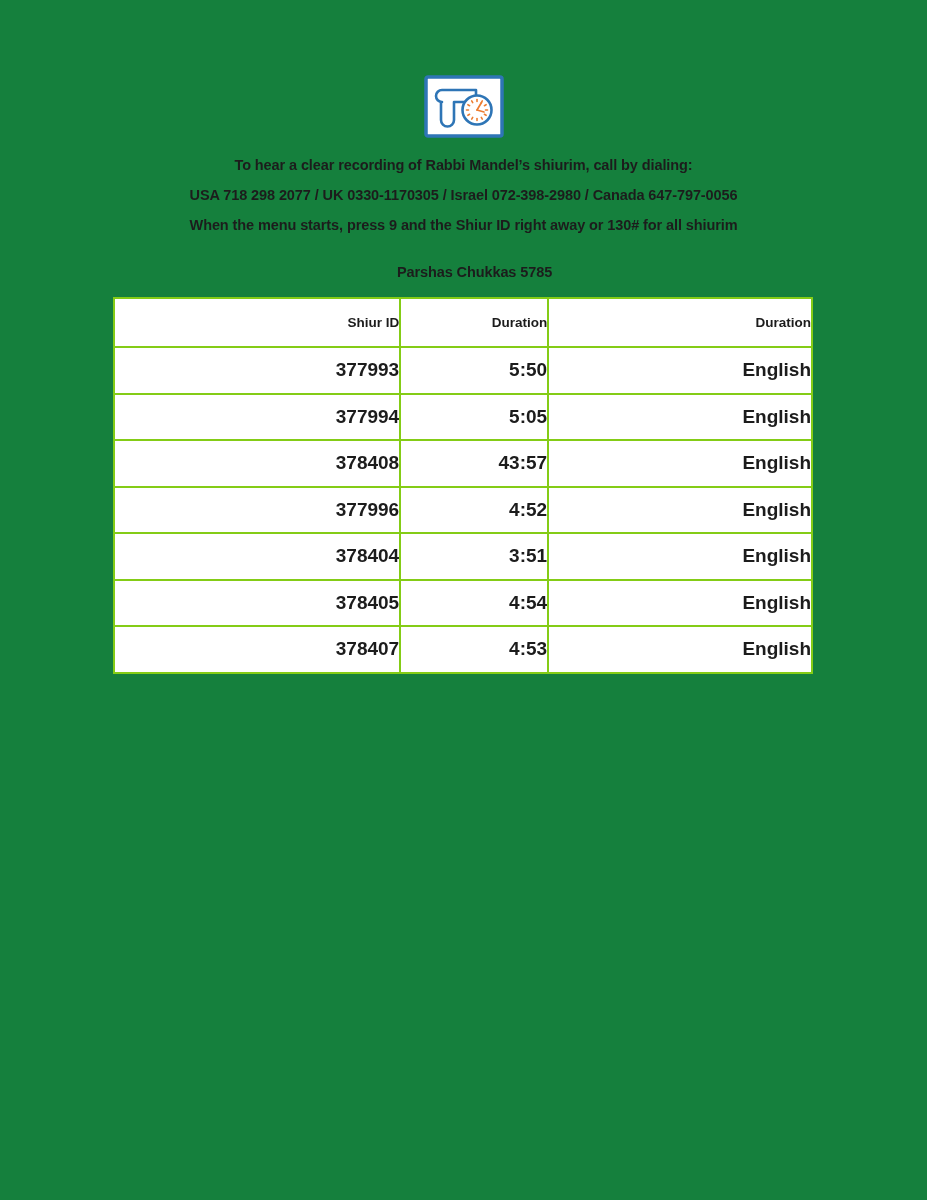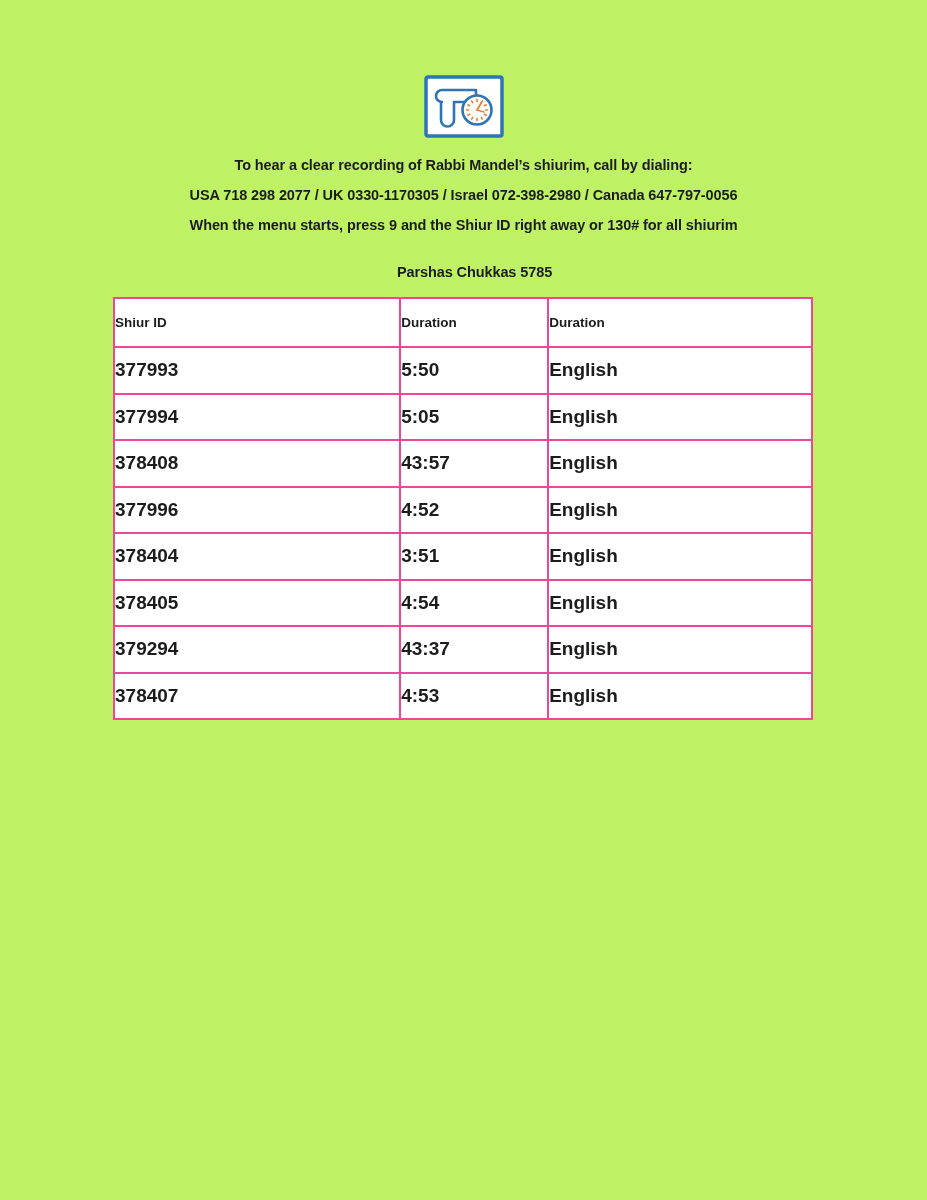--- a/index.html
+++ b/index.html
@@ -7,21 +7,21 @@
   body {
     width: 927px;
     height: 1200px;
     font-family: "Liberation Sans", sans-serif;
     color: #1c1c1c;
     overflow: hidden;
   }
   .page {
     width: 927px;
     height: 1200px;
-    background: #bef264;
+    background: #15803d;
     position: relative;
   }
   .logo-wrap {
     padding-top: 75px;
     text-align: center;
   }
   .intro p {
     text-align: center;
     font-weight: bold;
     font-size: 14.5px;
@@ -41,22 +41,22 @@
   }
   table.shiur-table {
     border-collapse: collapse;
     width: 700px;
     margin-left: 113px;
     margin-top: 10px;
     table-layout: fixed;
   }
   table.shiur-table th,
   table.shiur-table td {
-    border: 2px solid #ec4899;
-    text-align: left;
+    border: 2px solid #84cc16;
+    text-align: right;
     vertical-align: middle;
     font-weight: bold;
     background: #ffffff;
   }
   table.shiur-table th {
     height: 49px;
     font-size: 13.5px;
   }
   table.shiur-table td {
     height: 46.5px;
@@ -145,25 +145,20 @@
           <td>378404</td>
           <td>3:51</td>
           <td>English</td>
         </tr>
         <tr>
           <td>378405</td>
           <td>4:54</td>
           <td>English</td>
         </tr>
         <tr>
-          <td>379294</td>
-          <td>43:37</td>
-          <td>English</td>
-        </tr>
-        <tr>
           <td>378407</td>
           <td>4:53</td>
           <td>English</td>
         </tr>
       </tbody>
   </table>
 
 </div>
 
 </body></html>

